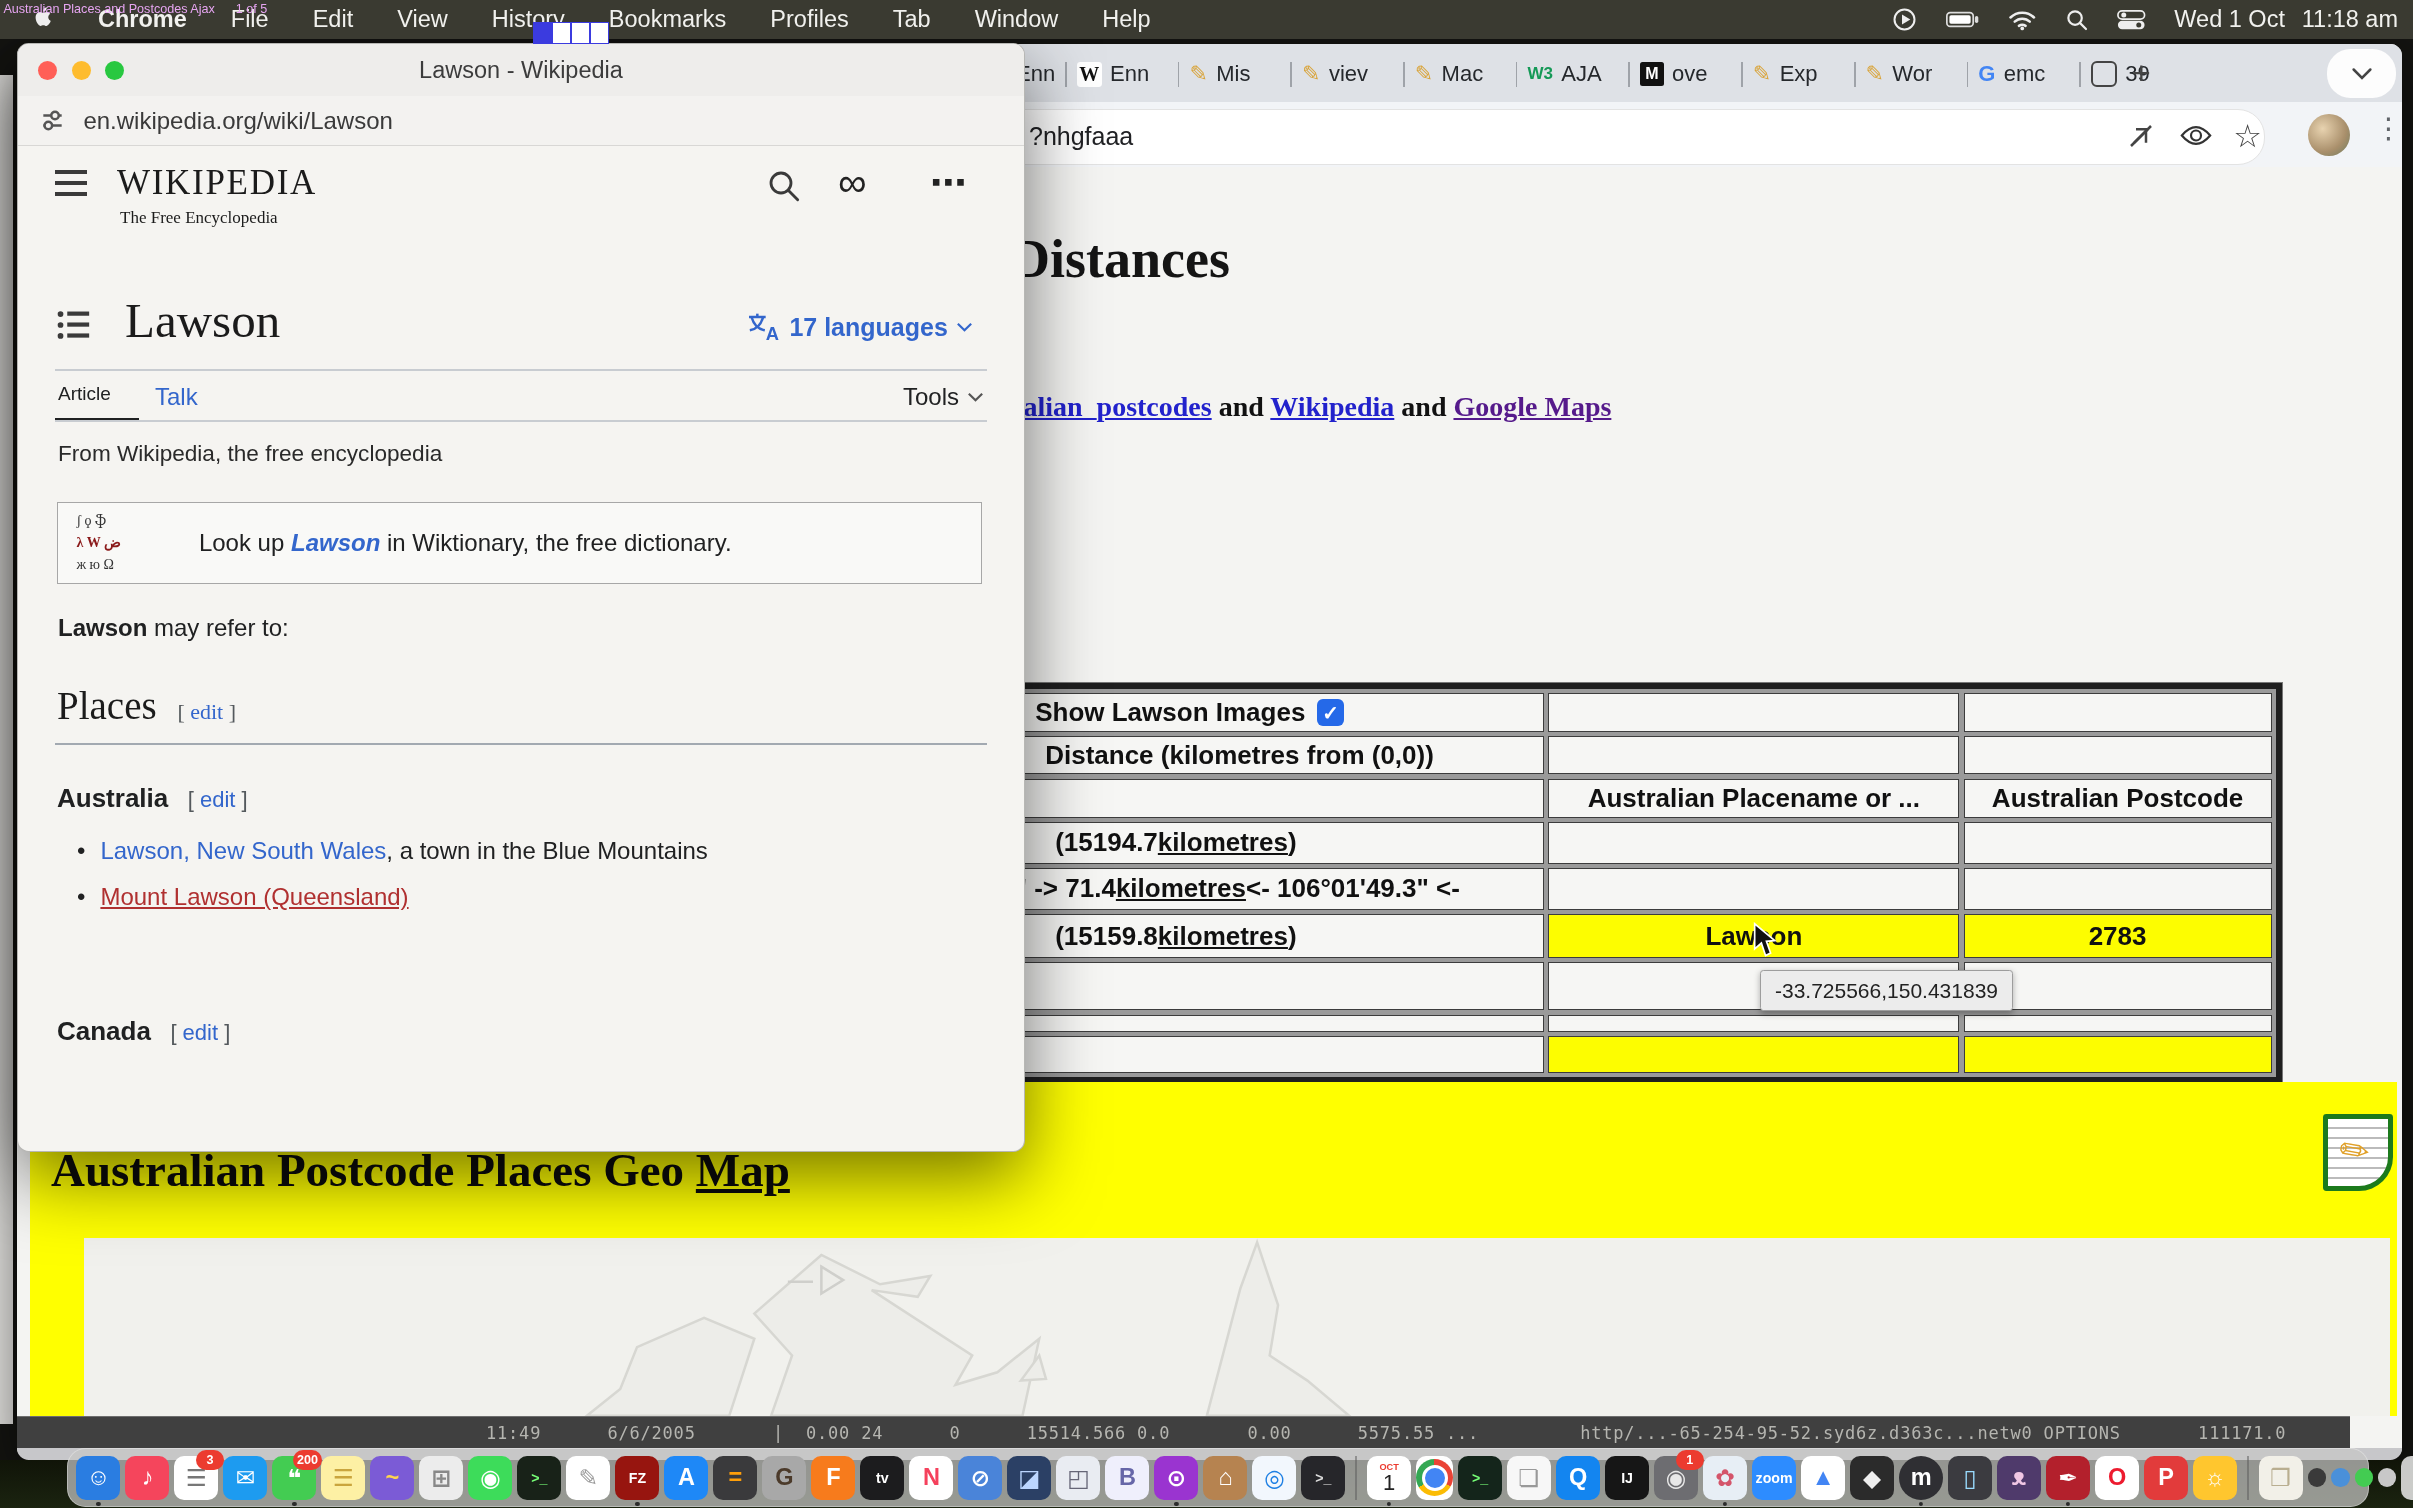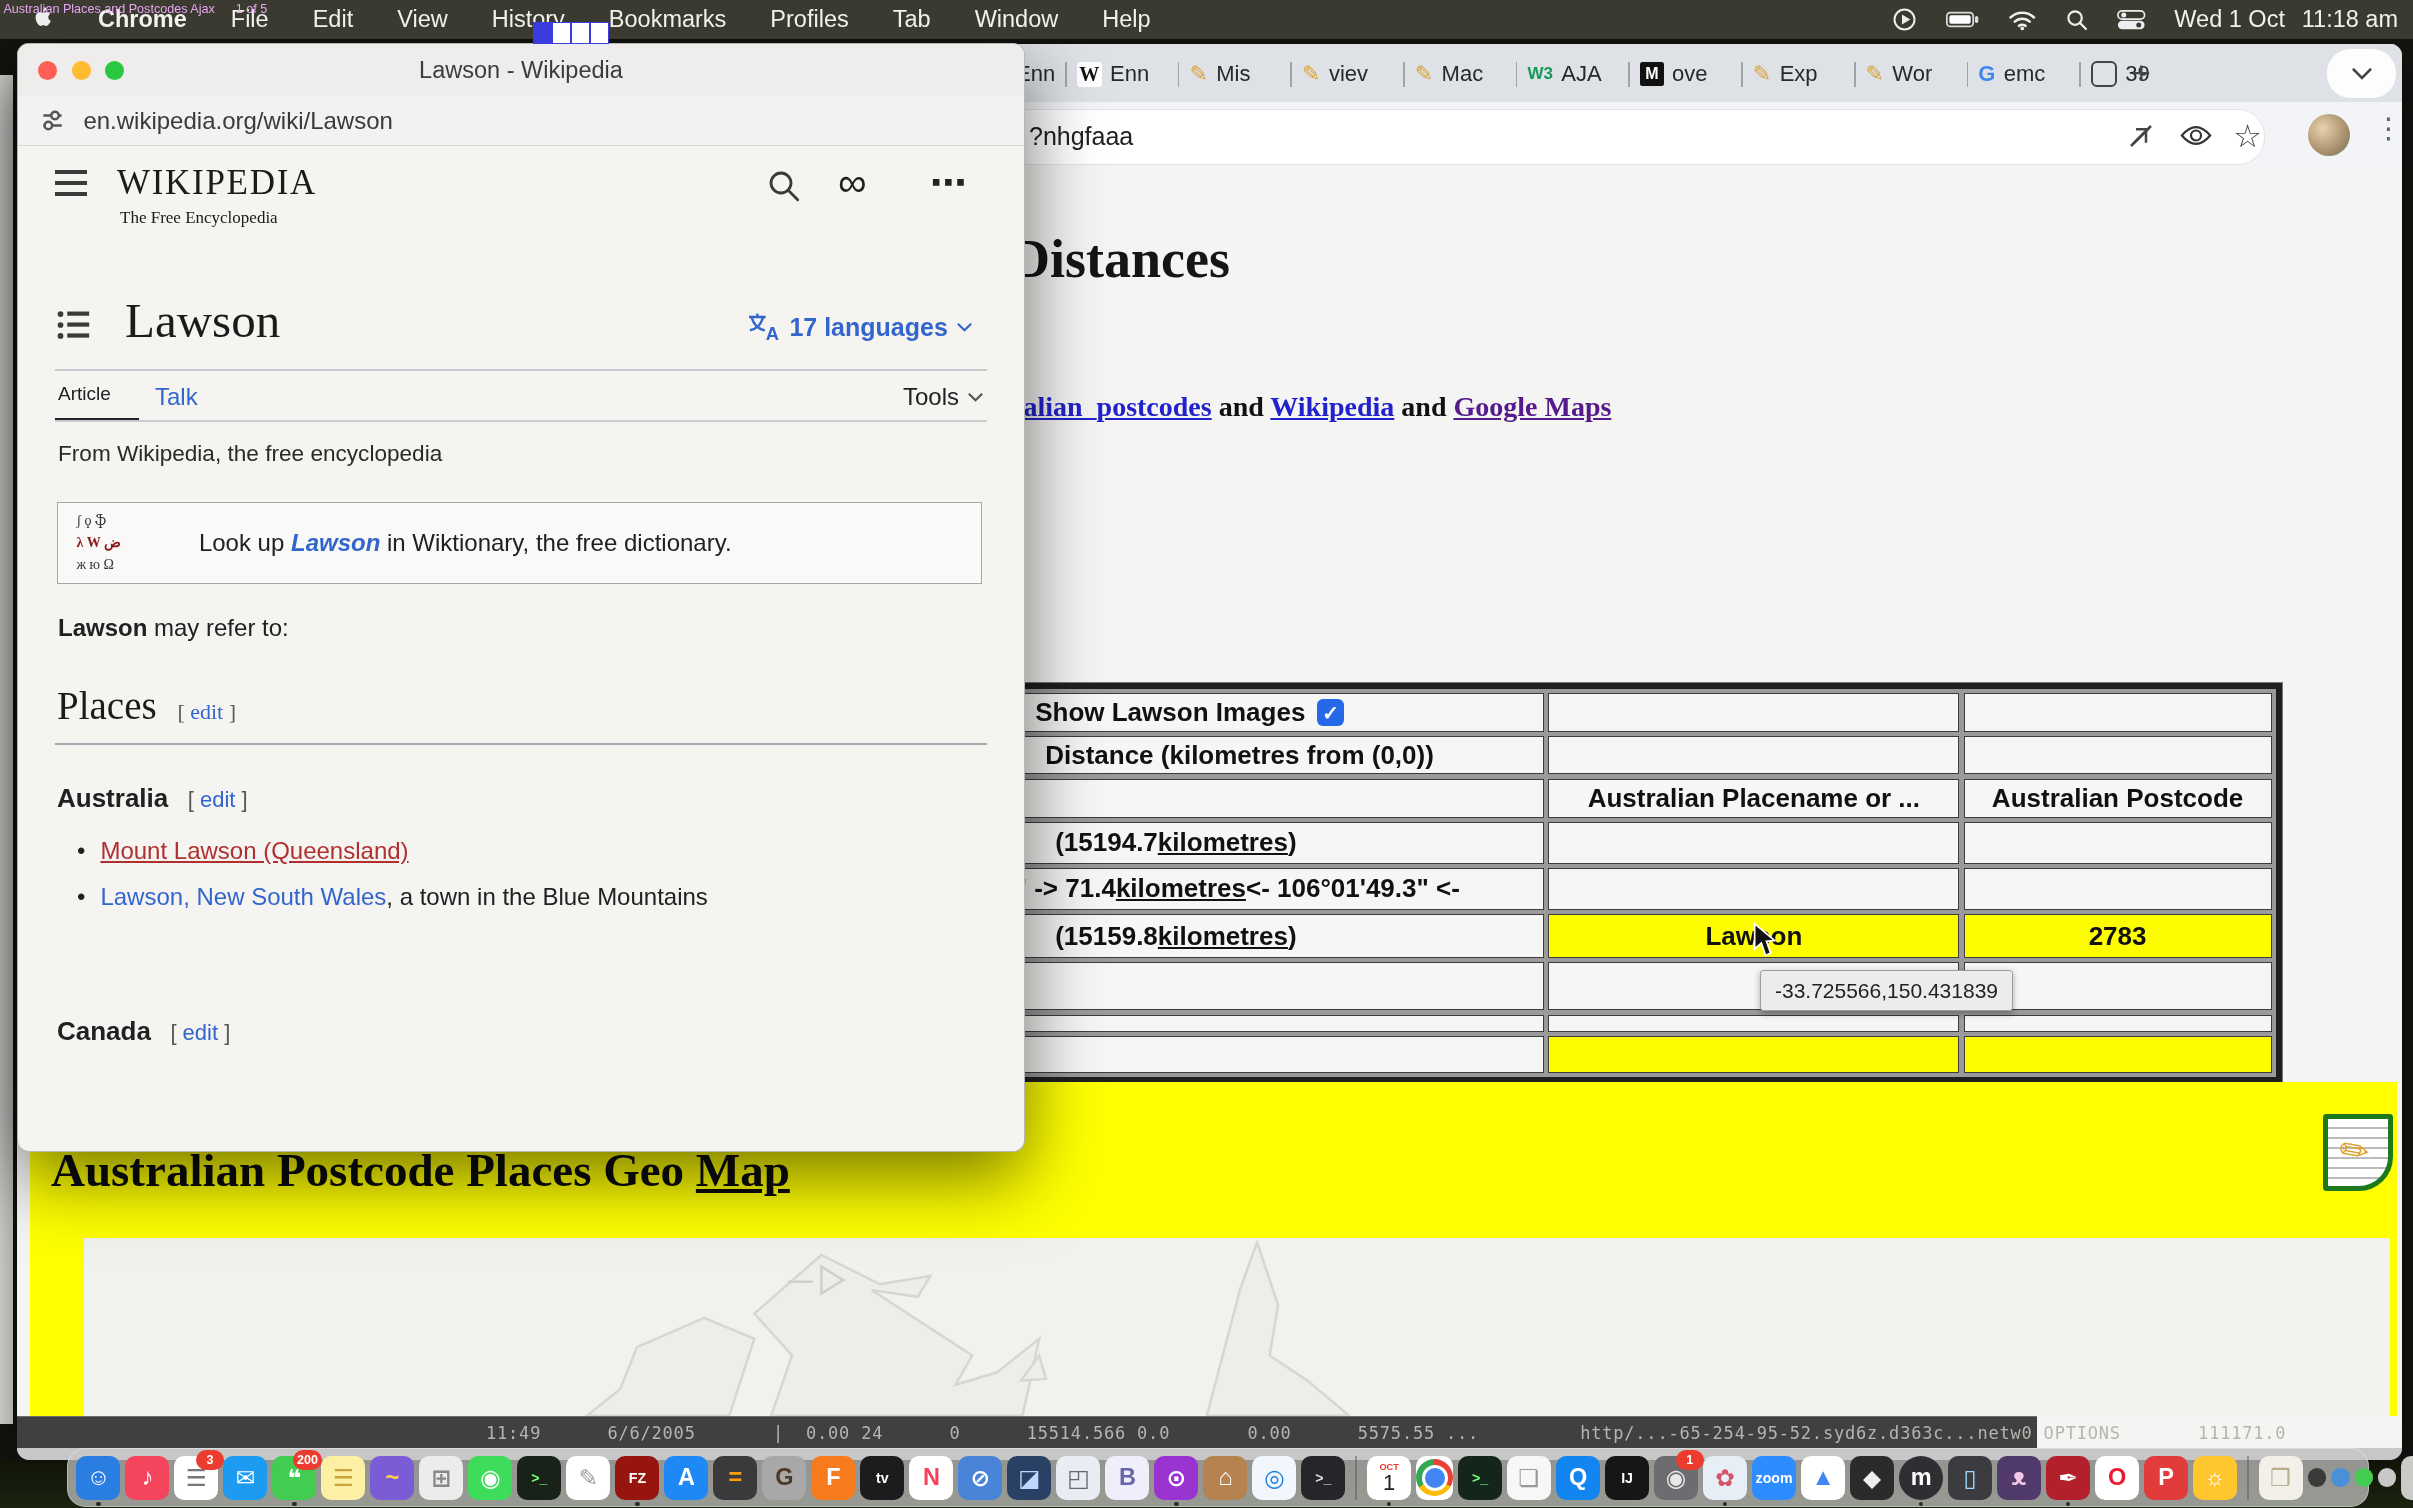--- a/index.html
+++ b/index.html
@@ -68,21 +68,21 @@
                  border-radius:3.4px;box-shadow:0 2.5px 6.7px rgba(0,0,0,.3);display:flex;align-items:center;justify-content:center;
                  font-size:21px;color:#222;z-index:6}
 
   #yellow-band{left:13.4px;top:1038px;width:2367px;height:334px;background:#ffff00}
   #geo-map{left:67px;top:1194px;width:2306px;height:178px;background:#f1f1ed}
   #geo-heading{left:34px;top:1099px;font-size:47px;font-weight:bold;color:#0c0c0c}
   #geo-heading a{text-decoration:underline;color:#0c0c0c}
   #note-icon{left:2306px;top:1070px;width:60px;height:67px;background:#fff;border:5px solid #1c7a1c;border-radius:3.4px 3.4px 34px 3.4px;
              background-image:repeating-linear-gradient(#fff 0 8.4px,#bbb 8.4px 10px);overflow:hidden}
   #note-pencil{left:11.7px;top:11.7px;font-size:35px;color:#e0a028;transform:rotate(-35deg)}
-  #status-bar{left:0px;top:1372px;width:2020px;height:32px;background:#404040;border-top:1.7px solid #6e6e6e;
+  #status-bar{left:0px;top:1372px;width:2333px;height:32px;background:#404040;border-top:1.7px solid #6e6e6e;
               display:flex;align-items:center;color:#b5b5b0;font-size:17px;letter-spacing:0.8px}
   #status-left{margin-left:469px;white-space:pre}
   #status-right{margin-left:101px;white-space:pre}
   #win-bottom{left:0;top:1404px;width:2385px;height:11.7px;background:#c7c7ca;border-radius:0 0 11.7px 11.7px}
 
   
   #popup{left:17px;top:43px;width:1006px;height:1107px;border-radius:11.7px;z-index:25;background:#f5f4f1;
          box-shadow:0 25px 75px rgba(0,0,0,.55);overflow:hidden;border:0.8px solid rgba(0,0,0,.25)}
   #pop-titlebar{left:0;top:0;width:1006px;height:52px;background:#eeedeb;border-bottom:0.8px solid #d2d1cf;
                 display:flex;align-items:center;justify-content:center;font-size:23.5px;font-weight:500;color:#3c3c3c}
@@ -468,22 +468,22 @@
     <span>Places</span>
     <span class="edit-br">&nbsp;&nbsp;[ </span><a class="edit-lnk">edit</a><span class="edit-br"> ]</span>
   </div>
   <div class="abs" id="places-rule"></div>
 
   <div class="abs sub-h" style="left:39px;top:739px">
     <span>Australia</span>
     <span class="edit-br" style="font-weight:normal">&nbsp;&nbsp;[ </span><a class="edit-lnk" style="font-weight:normal">edit</a><span class="edit-br" style="font-weight:normal"> ]</span>
   </div>
   <ul class="abs wk-ul" id="au-list" style="left:59px;top:793px">
+      <li><a href="#" class="wlink">Lawson, New South Wales</a><span>, a town in the Blue Mountains</span></li>
       <li><a href="#" class="redlink">Mount Lawson (Queensland)</a><span></span></li>
-      <li><a href="#" class="wlink">Lawson, New South Wales</a><span>, a town in the Blue Mountains</span></li>
     </ul>
 
   <div class="abs sub-h" style="left:39px;top:972px">
     <span>Canada</span>
     <span class="edit-br" style="font-weight:normal">&nbsp;&nbsp;[ </span><a class="edit-lnk" style="font-weight:normal">edit</a><span class="edit-br" style="font-weight:normal"> ]</span>
   </div>
 </div>
 
 <div class="abs" id="dock">
     <div class="dock-item" style="background: rgb(42, 125, 225); color: rgb(255, 255, 255);">

